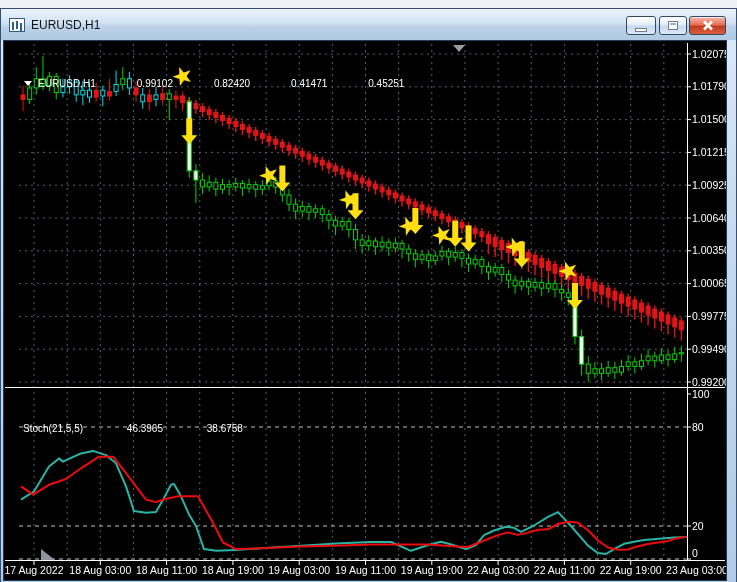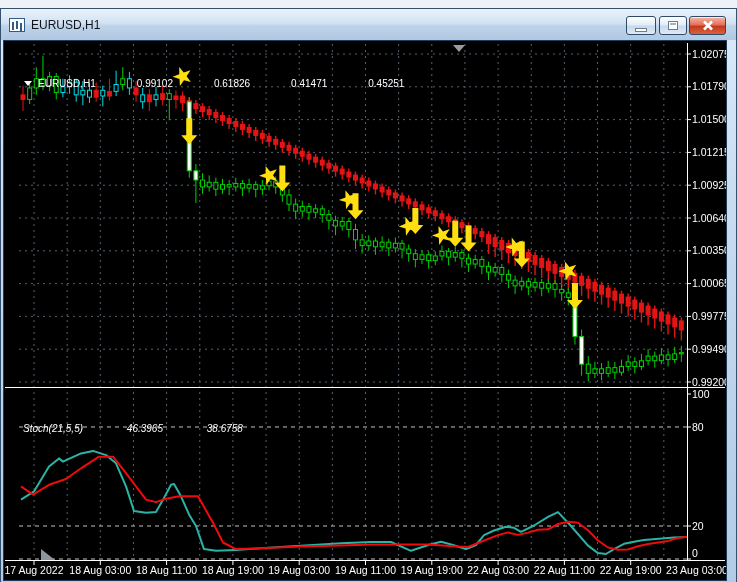--- a/index.html
+++ b/index.html
@@ -47,21 +47,21 @@
   .tick{stroke:#ffffff;stroke-width:1;}
   .sep{stroke:#ffffff;stroke-width:1;}
   .axis-text{fill:#ffffff;font:10.5px "Liberation Sans",sans-serif;}
   .kline{fill:none;stroke:#2ab3a6;stroke-width:2;stroke-linejoin:round;}
   .dline{fill:none;stroke:#ef0b0b;stroke-width:2;stroke-linejoin:round;}
   .overlay{
     position:absolute;color:#fff;font-size:10px;white-space:nowrap;
     font-family:"Liberation Sans",sans-serif;
   }
   #symbol-header{left:20px;top:37px;display:flex;align-items:center;}
-  #stoch-header{left:19px;top:382px;font-style:italic;}
+  #stoch-header{left:19px;top:382px;}
   .dd-tri{
     width:0;height:0;display:inline-block;margin-right:6px;
     border-left:4px solid transparent;border-right:4px solid transparent;
     border-top:5px solid #ffffff;
   }
   .num{margin-left:5px;padding-left:36px;}
 </style>
 </head>
 <body>
 
@@ -556,21 +556,21 @@
           <text x="563.4" y="565" class="axis-text" text-anchor="middle">22 Aug 11:00</text>
           <text x="629.6999999999999" y="565" class="axis-text" text-anchor="middle">22 Aug 19:00</text>
           <text x="696" y="565" class="axis-text" text-anchor="middle">23 Aug 03:00</text>
         </g>
     </svg>
 
     <div class="overlay" id="symbol-header">
       <span class="dd-tri"></span>
       <span>EURUSD,H1</span>
       <span class="num">0.99102</span>
-      <span class="num">0.61826</span>
+      <span class="num">0.82420</span>
       <span class="num">0.41471</span>
       <span class="num">0.45251</span>
     </div>
 
     <div class="overlay" id="stoch-header">
       <span>Stoch(21,5,5)</span>
       <span class="num">46.3965</span>
       <span class="num">38.6758</span>
     </div>
   </div>

